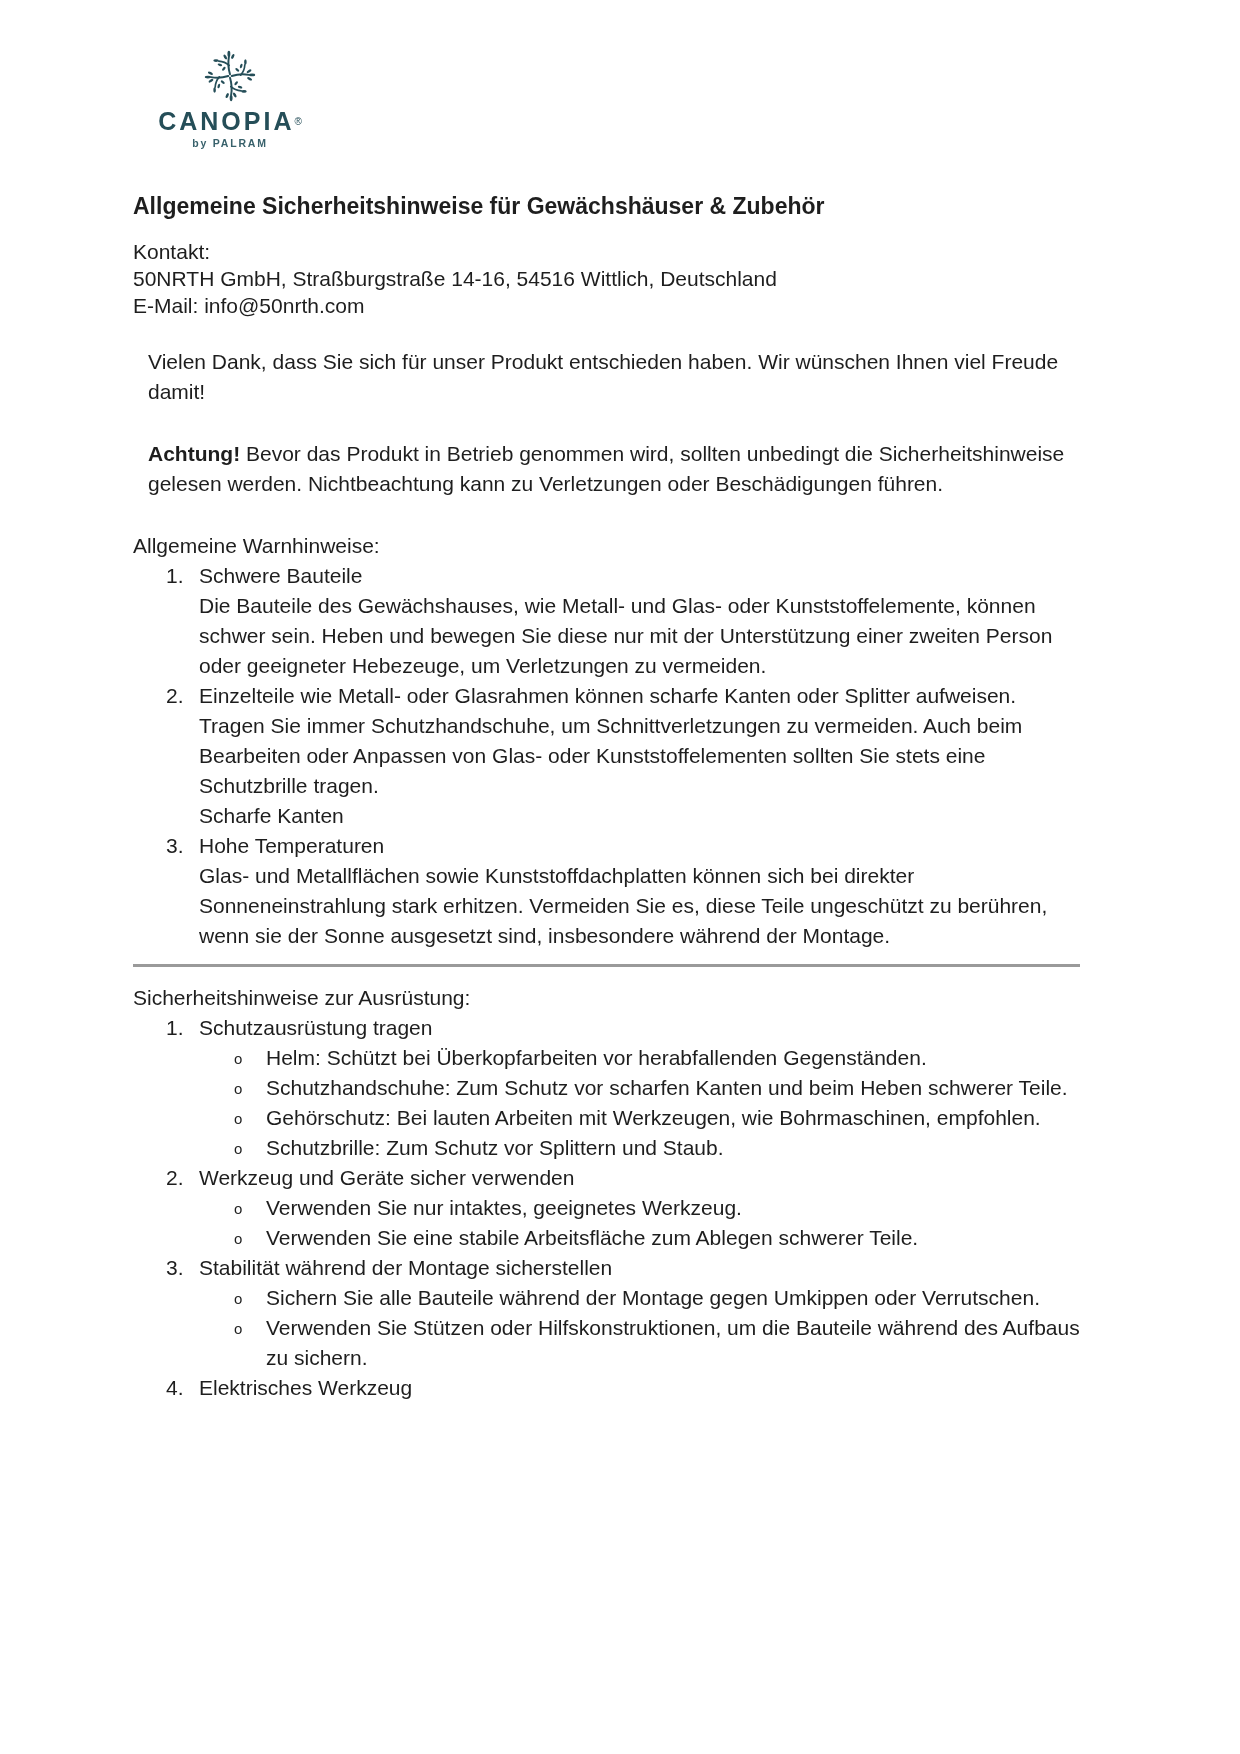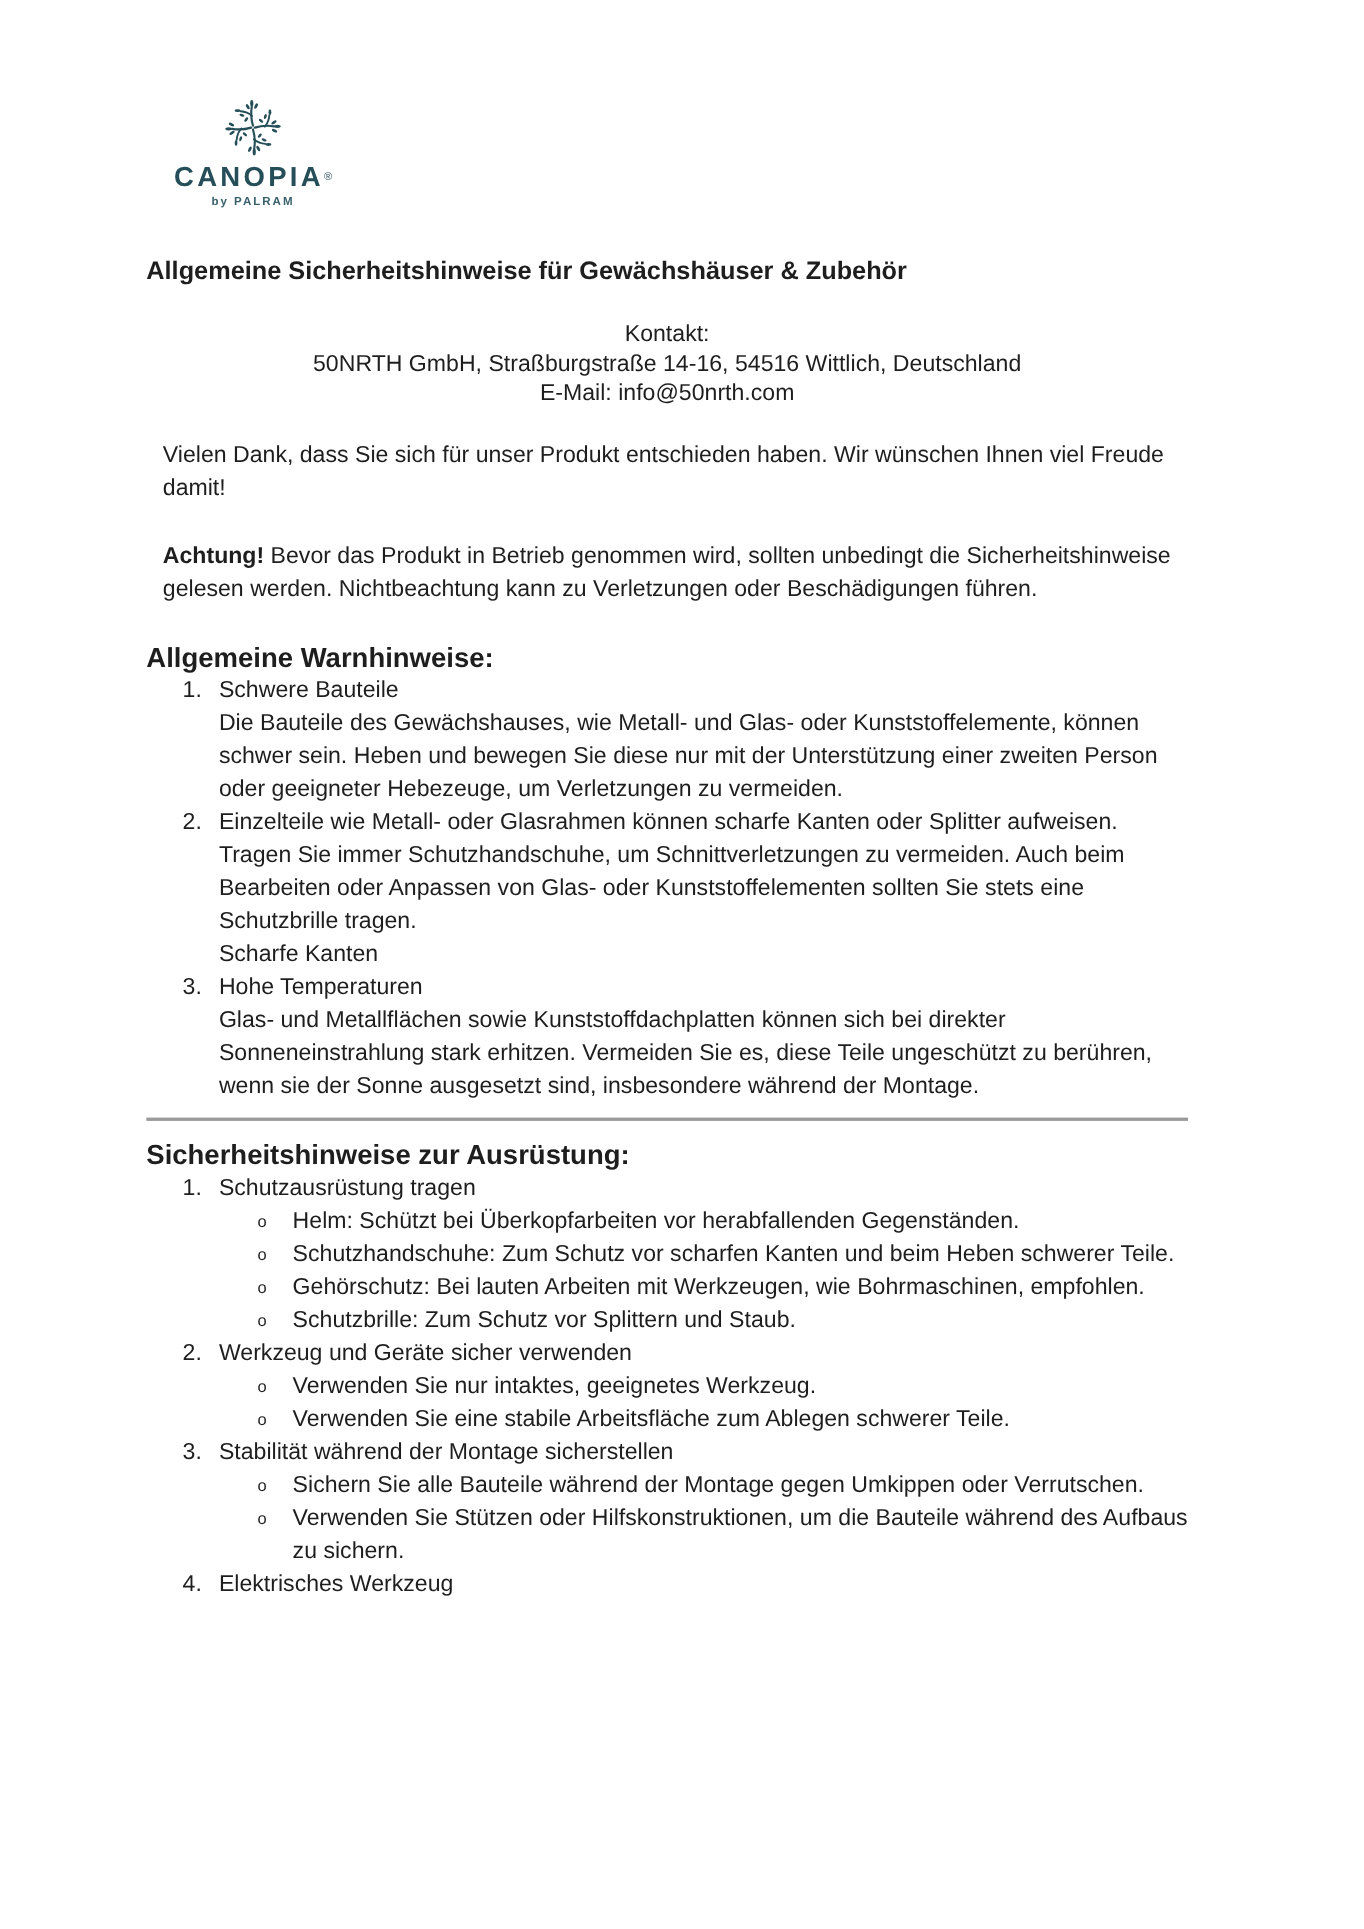--- a/index.html
+++ b/index.html
@@ -3,46 +3,46 @@
 <meta charset="utf-8">
 <style>
   html,body { margin:0; padding:0; background:#e8e8e8; }
   .page {
     position: relative;
     width: 1240px;
     height: 1754px;
     margin: 0 auto;
     background: #ffffff;
     box-sizing: border-box;
-    padding: 88px 160px 0 133px;
+    padding: 48px 160px 0 133px;
     font-family: "Liberation Sans", sans-serif;
     color: #1e1e1e;
     font-size: 21px;
     line-height: 30px;
     overflow: hidden;
   }
 
   
   .logo { width: 150px; margin-left: 22px; display: flex; flex-direction: column; align-items: center; }
   .logo svg { display: block; }
   .brand { font-size: 25px; font-weight: 700; letter-spacing: 3px; color: #254e58; line-height: 30px; margin-top: 2px; white-space: nowrap; }
   .brand .reg { font-size: 10px; vertical-align: top; letter-spacing: 0; font-weight: 400; position: relative; top: 1px; }
   .byline { font-size: 10.5px; letter-spacing: 1.8px; color: #38616b; line-height: 14px; font-weight: 600; }
 
   h1.title { font-size: 23px; line-height: 32px; margin: 40px 0 0 0; font-weight: 700; }
 
-  .contact { margin-top: 28px; line-height: 27px; text-align: center; }
+  .contact { margin-top: 16px; line-height: 27px; }
   .contact div { white-space: nowrap; }
 
   p { margin: 15px; }
   .intro   { margin-top: 28px; }
   .warning { margin-top: 32px; }
   .warning strong { font-weight: 700; }
 
-  h2.sec-heading { font-size: 25px; line-height: 30px; font-weight: 700; margin: 0; }
+  h2.sec-heading { font-size: 21px; line-height: 30px; font-weight: 400; margin: 0; }
   .sec-heading.first  { margin-top: 32px; }
   .sec-heading.second { margin-top: 16px; }
 
   ol.main-list { list-style: none; counter-reset: item; margin: 0; padding: 0 0 0 66px; }
   ol.main-list > li { counter-increment: item; position: relative; }
   ol.main-list > li::before {
     content: counter(item) ".";
     position: absolute; left: -33px; top: 0;
   }
 

